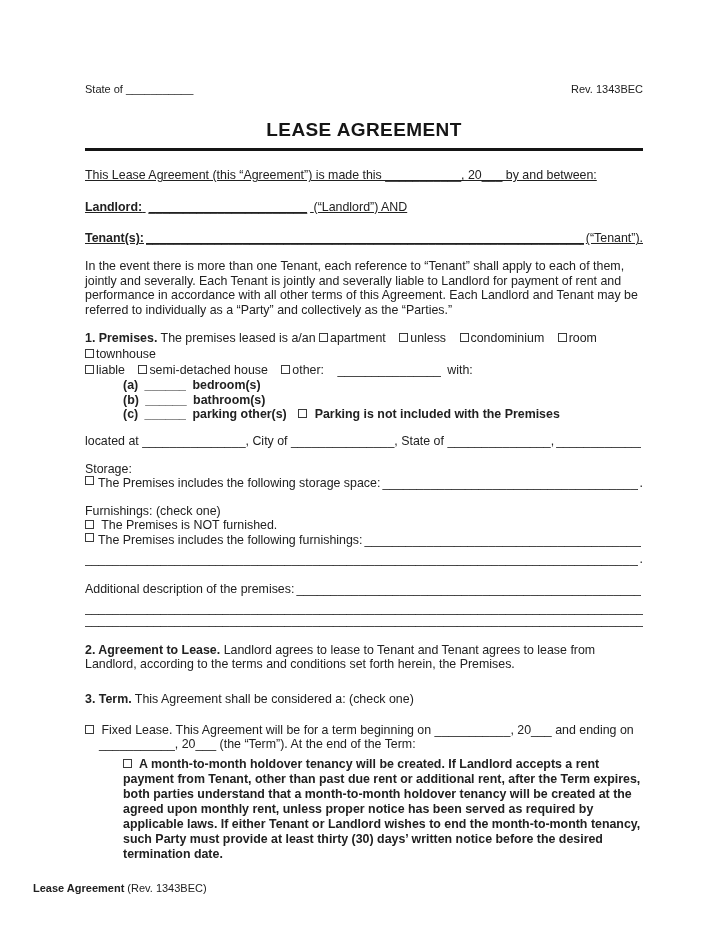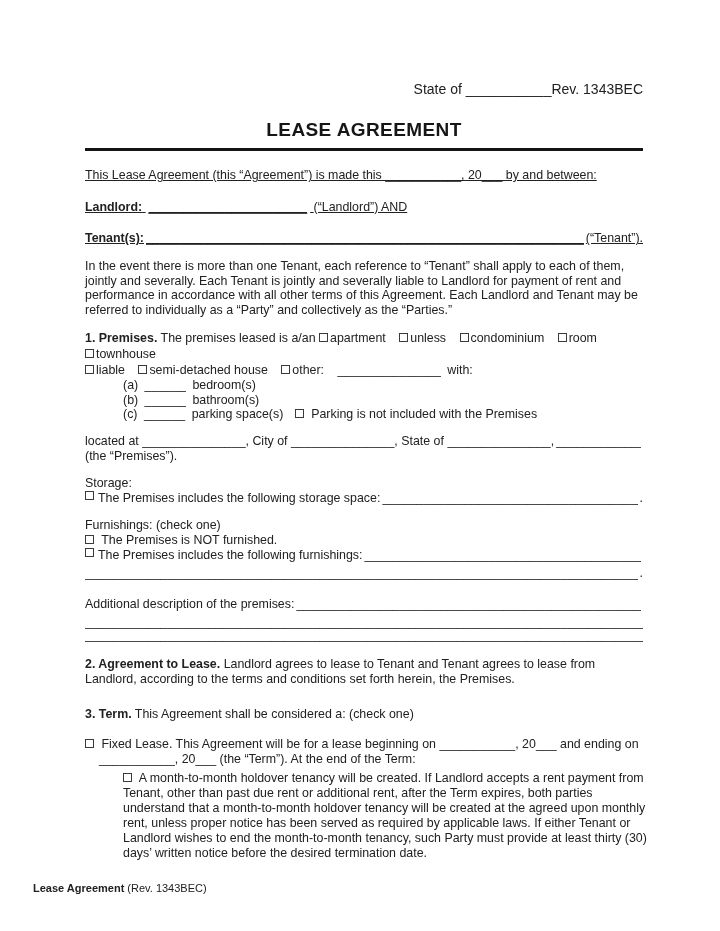--- a/index.html
+++ b/index.html
@@ -17,23 +17,23 @@
     font-size: 12.4px;
     line-height: 14.6px;
   }
   .content {
     position: absolute;
     left: 85px; top: 82px;
     width: 558px;
   }
   .hdr-row {
     display: flex;
-    justify-content: flex-end;
+    justify-content: space-between;
     align-items: baseline;
-    font-size: 14px;
+    font-size: 11px;
   }
   .title-wrap {
     margin-top: 26px;
     text-align: center;
     border-bottom: 3px solid #151515;
     padding-bottom: 9px;
   }
   .doc-title {
     font-size: 19px;
     font-weight: bold;
@@ -53,21 +53,21 @@
     margin: 0 2px;
   }
   .cb {
     display: inline-block;
     width: 7px; height: 7px;
     border: 1px solid #3a3a3a;
     margin-right: 4px;
   }
   .opt { white-space: nowrap; margin-right: 10px; }
   .opt .cb { margin-right: 2px; }
-  .indent1 { padding-left: 38px; }
+  .indent1 { padding-left: 38px; font-weight: bold; }
   .indent-sm { padding-left: 14px; }
   .blank { white-space: nowrap; }
   .sp { margin: 0 3px; text-align: right; }
   .sub-item { line-height: 14.2px; }
   .opt-line { line-height: 16px; }
   .footer {
     position: absolute;
     left: 33px; top: 881px;
     font-size: 11px;
   }
@@ -129,30 +129,29 @@
       <span>bedroom(s)</span>
     </div>
     <div class="indent1 sub-item">
       <span>(b)</span>
       <span class="blank sp">______</span>
       <span>bathroom(s)</span>
     </div>
     <div class="indent1 sub-item">
       <span>(c)</span>
       <span class="blank sp">______</span>
-      <span>parking space(s)</span>
+      <span>parking other(s)</span>
       <span class="cb" style="margin-left:8px"></span>
       <span>Parking is not included with the Premises</span>
     </div>
 
     <div class="para row">
       <span>located at _______________, City of _______________, State of _______________,</span>
       <span class="fill">________________________________________________________________________________________________________________________</span>
     </div>
-    <div>(the “Premises”).</div>
 
     <div class="para">
       <span class="ul">Storage:</span>
     </div>
     <div class="row">
       <span class="cb"></span>
       <span>The Premises includes the following storage space:</span>
       <span class="fill">________________________________________________________________________________________________________________________</span>
       <span>.</span>
     </div>
@@ -193,21 +192,21 @@
       <span>Landlord agrees to lease to Tenant and Tenant agrees to lease from Landlord, according to the terms and conditions set forth herein, the Premises.</span>
     </div>
 
     <div class="para" style="margin-top:20px">
       <b>3. Term.</b>
       <span>This Agreement shall be considered a: (check one)</span>
     </div>
 
     <div class="para" style="margin-top:16px">
       <span class="cb"></span>
-      <span>Fixed Lease. This Agreement will be for a lease beginning on ___________, 20___ and ending on</span>
+      <span>Fixed Lease. This Agreement will be for a term beginning on ___________, 20___ and ending on</span>
     </div>
     <div class="indent-sm">___________, 20___ (the “Term”). At the end of the Term:</div>
 
     <div class="indent1" style="margin-top:5px; line-height:15px; width:530px">
       <span class="cb"></span>
       <span>A month-to-month holdover tenancy will be created. If Landlord accepts a rent payment from Tenant, other than past due rent or additional rent, after the Term expires, both parties understand that a month-to-month holdover tenancy will be created at the agreed upon monthly rent, unless proper notice has been served as required by applicable laws. If either Tenant or Landlord wishes to end the month-to-month tenancy, such Party must provide at least thirty (30) days’ written notice before the desired termination date.</span>
     </div>
 
   </div>
 

